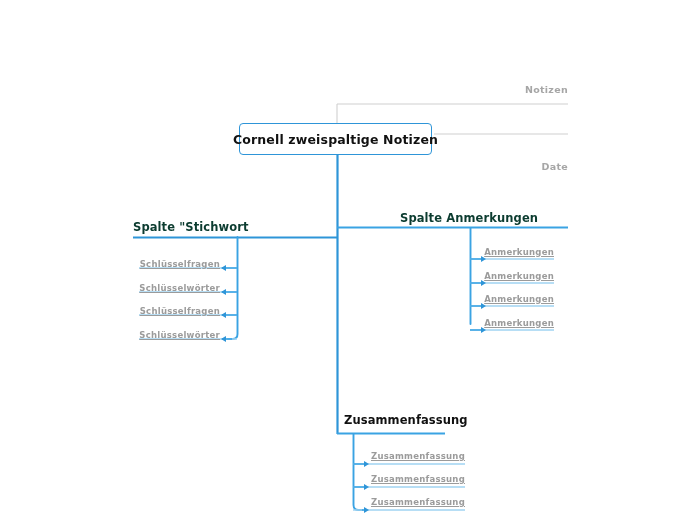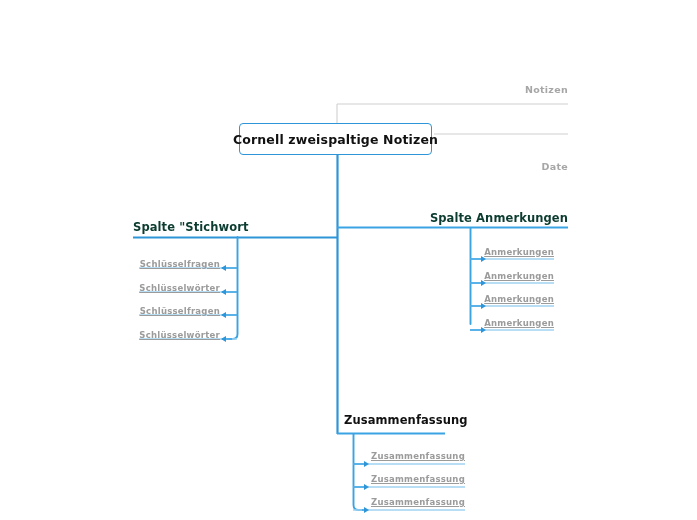--- a/index.html
+++ b/index.html
@@ -65,21 +65,20 @@
     font-size: 11.5px;
     font-weight: bold;
     color: #0c3c30;
     letter-spacing: 0.1px;
     white-space: nowrap;
   }
   .branch-heading.dark {
     color: #111111;
   }
   .branch-heading.align-right {
-    text-align: right;
   }
 
   
   .leaf-label {
     position: absolute;
     font-size: 8.5px;
     font-weight: bold;
     color: #9b9b9b;
     letter-spacing: 0.25px;
     white-space: nowrap;

